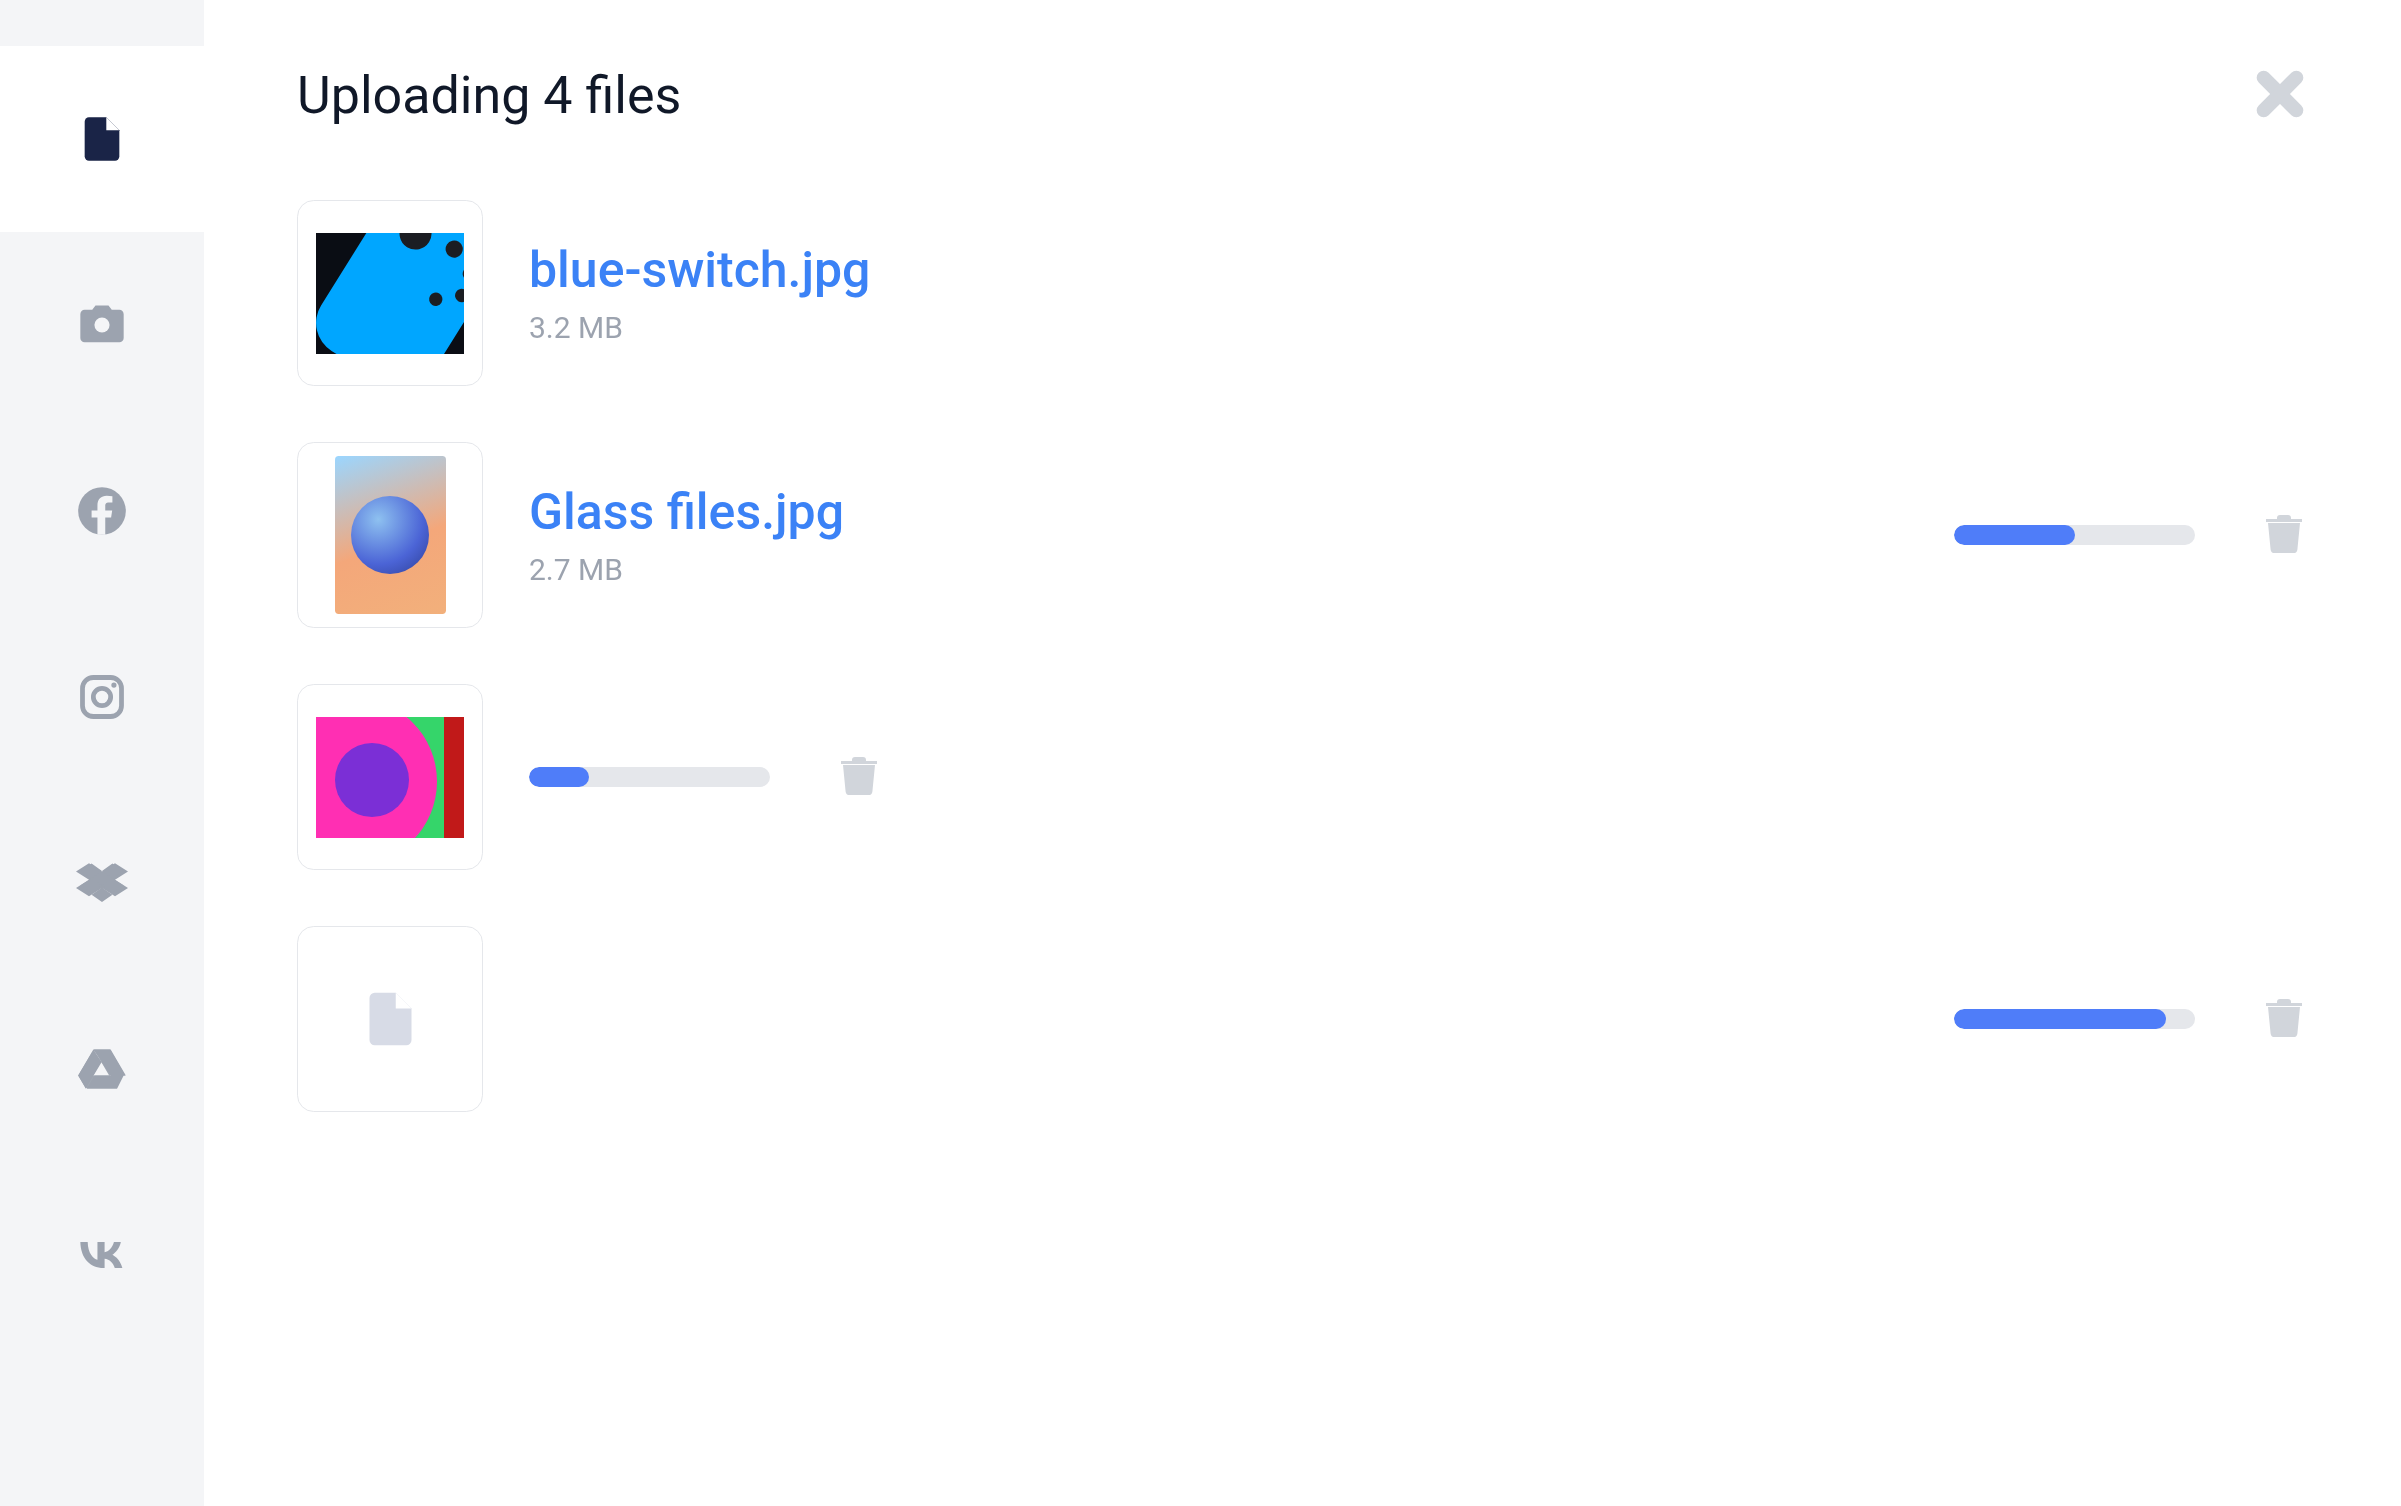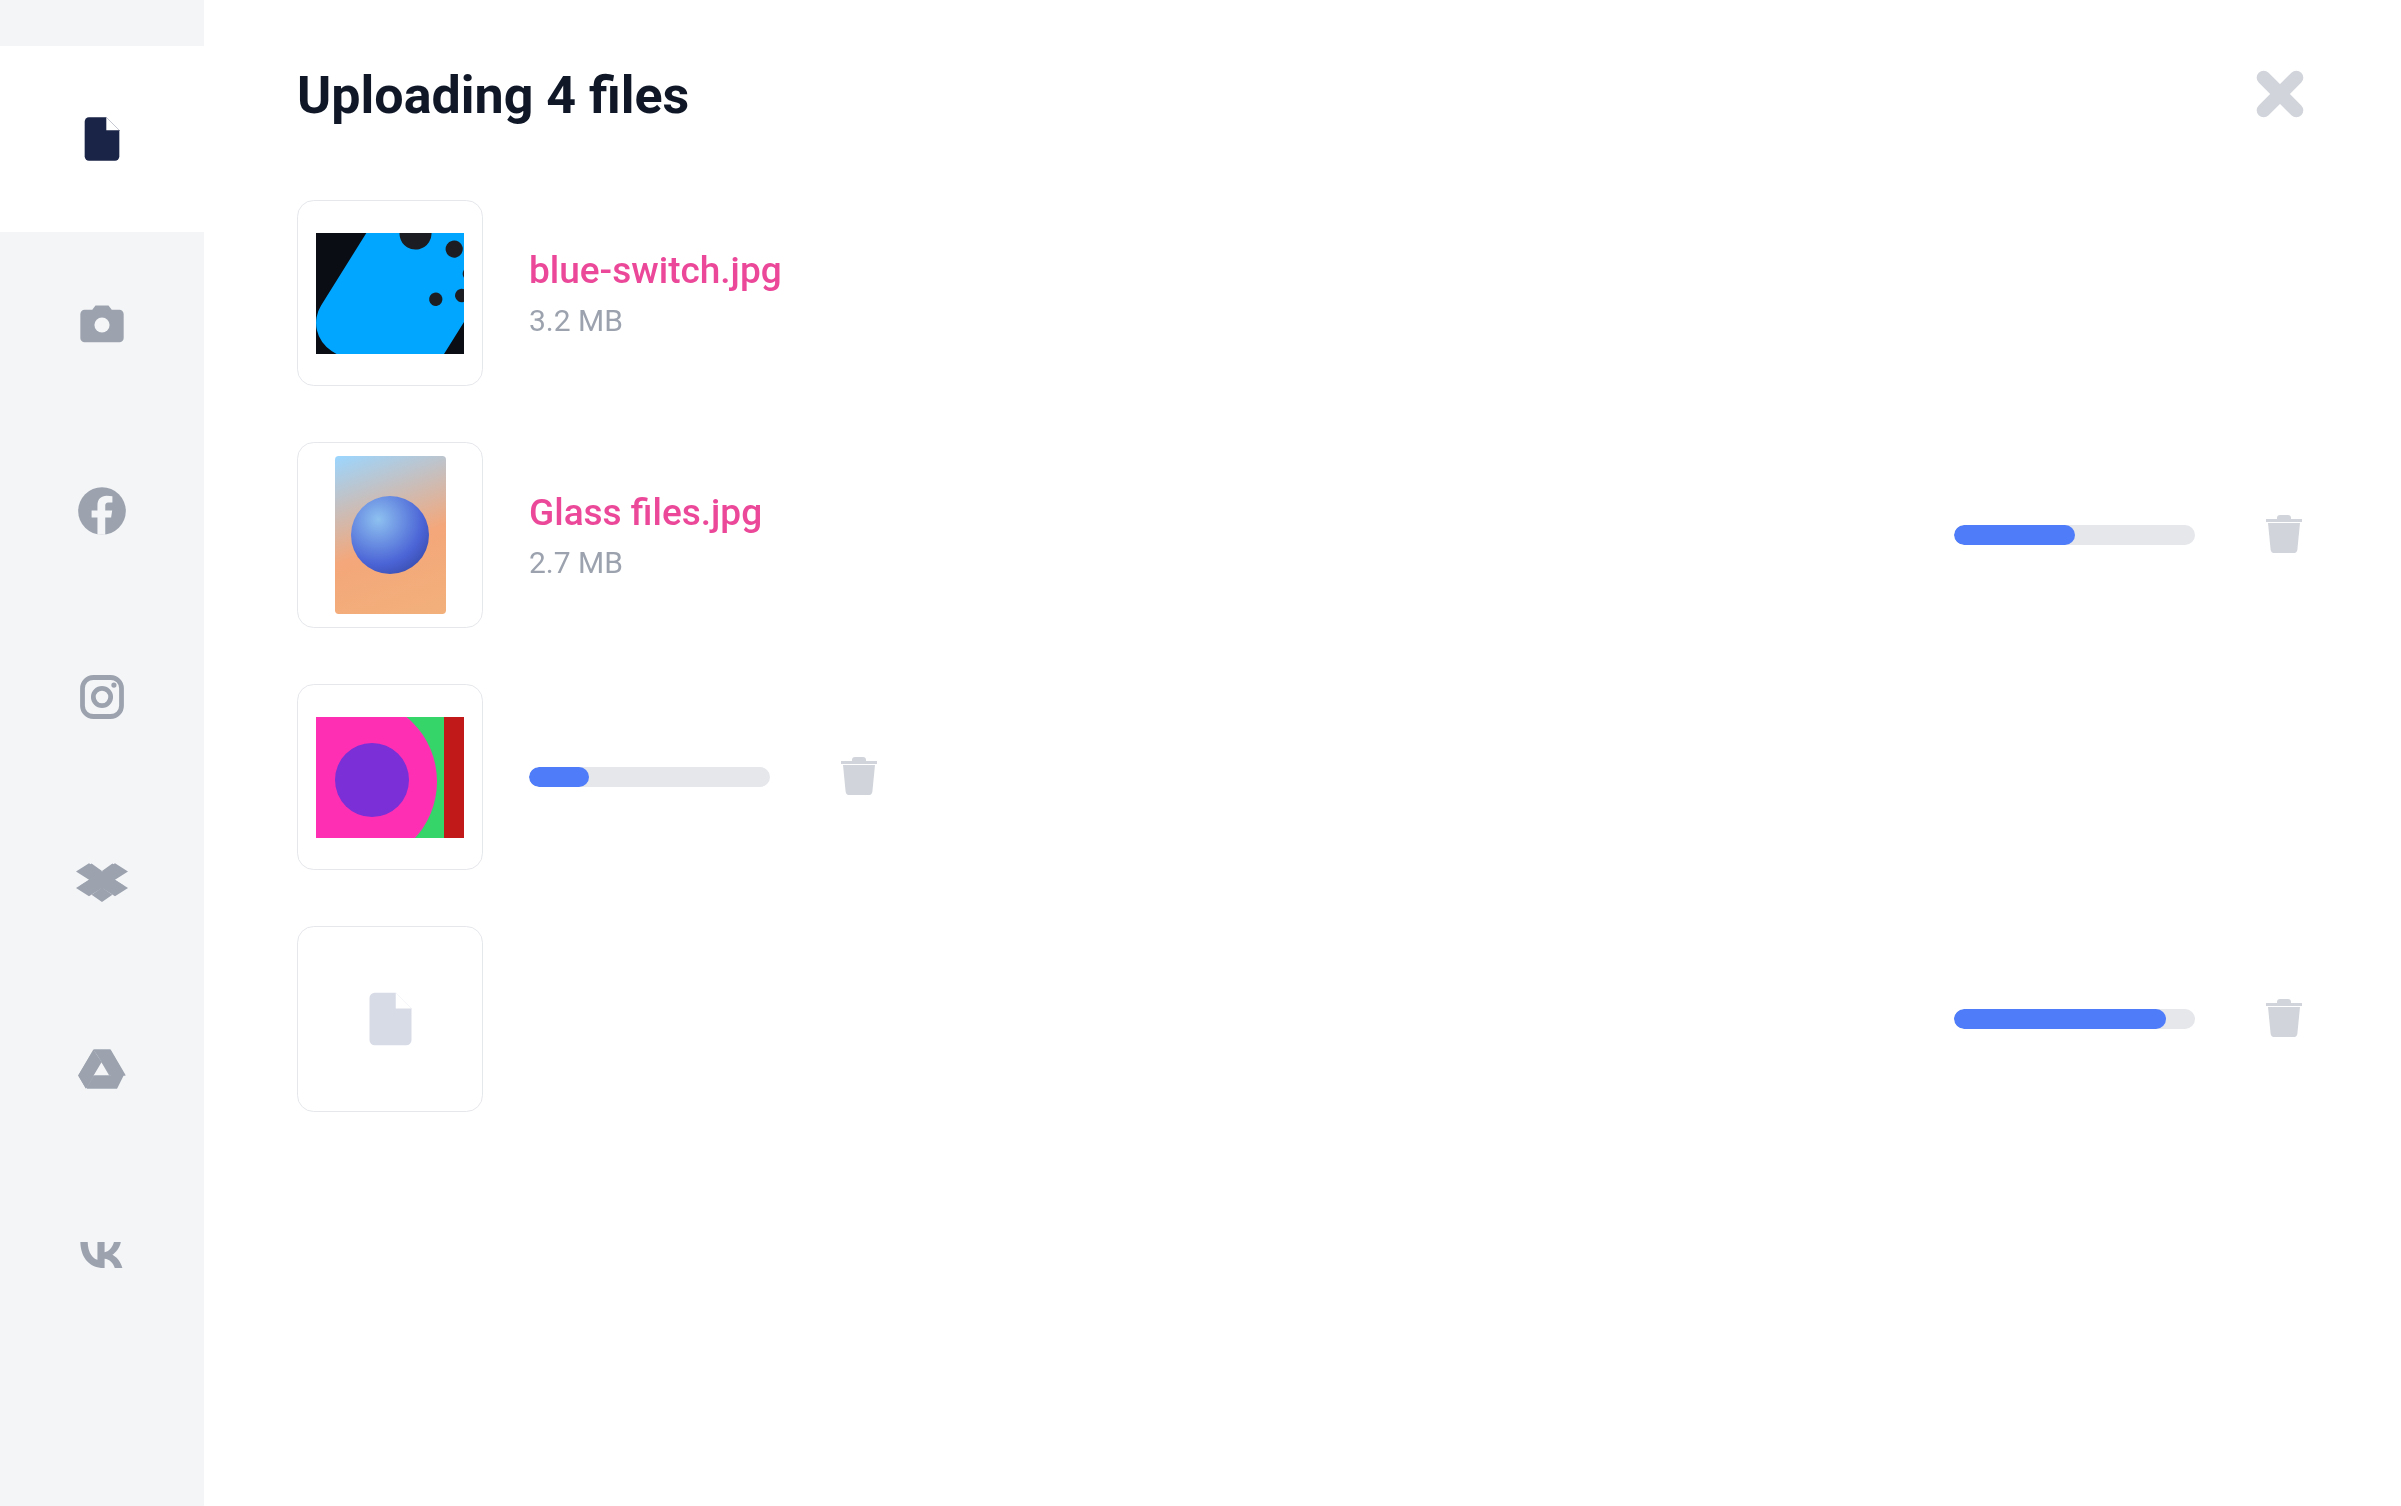--- a/index.html
+++ b/index.html
@@ -39,21 +39,21 @@
     position: relative;
   }
   .header {
     display: flex;
     align-items: center;
     justify-content: space-between;
     margin-bottom: 74px;
   }
   .title {
     font-size: 52px;
-    font-weight: 700;
+    font-weight: 400;
     color: #101828;
   }
   .close-btn {
     color: #d1d5db;
     cursor: pointer;
   }
   .close-btn svg { width: 56px; height: 56px; stroke-width: 6; }
   .files { display: flex; flex-direction: column; gap: 56px; }
   .file-row {
     display: flex;
@@ -71,23 +71,23 @@
     flex-shrink: 0;
     overflow: hidden;
     background: #fff;
   }
   .thumb .inner-img {
     width: 148px;
     height: 121px;
   }
   .file-meta { flex: 1; min-width: 0; }
   .file-name {
-    font-size: 37px;
+    font-size: 50px;
     font-weight: 500;
-    color: #ec4899;
+    color: #3b82f6;
     margin-bottom: 11px;
   }
   .file-size {
     font-size: 30px;
     color: #9ca3af;
   }
   .progress-wrap {
     display: flex;
     align-items: center;
     gap: 65px;

